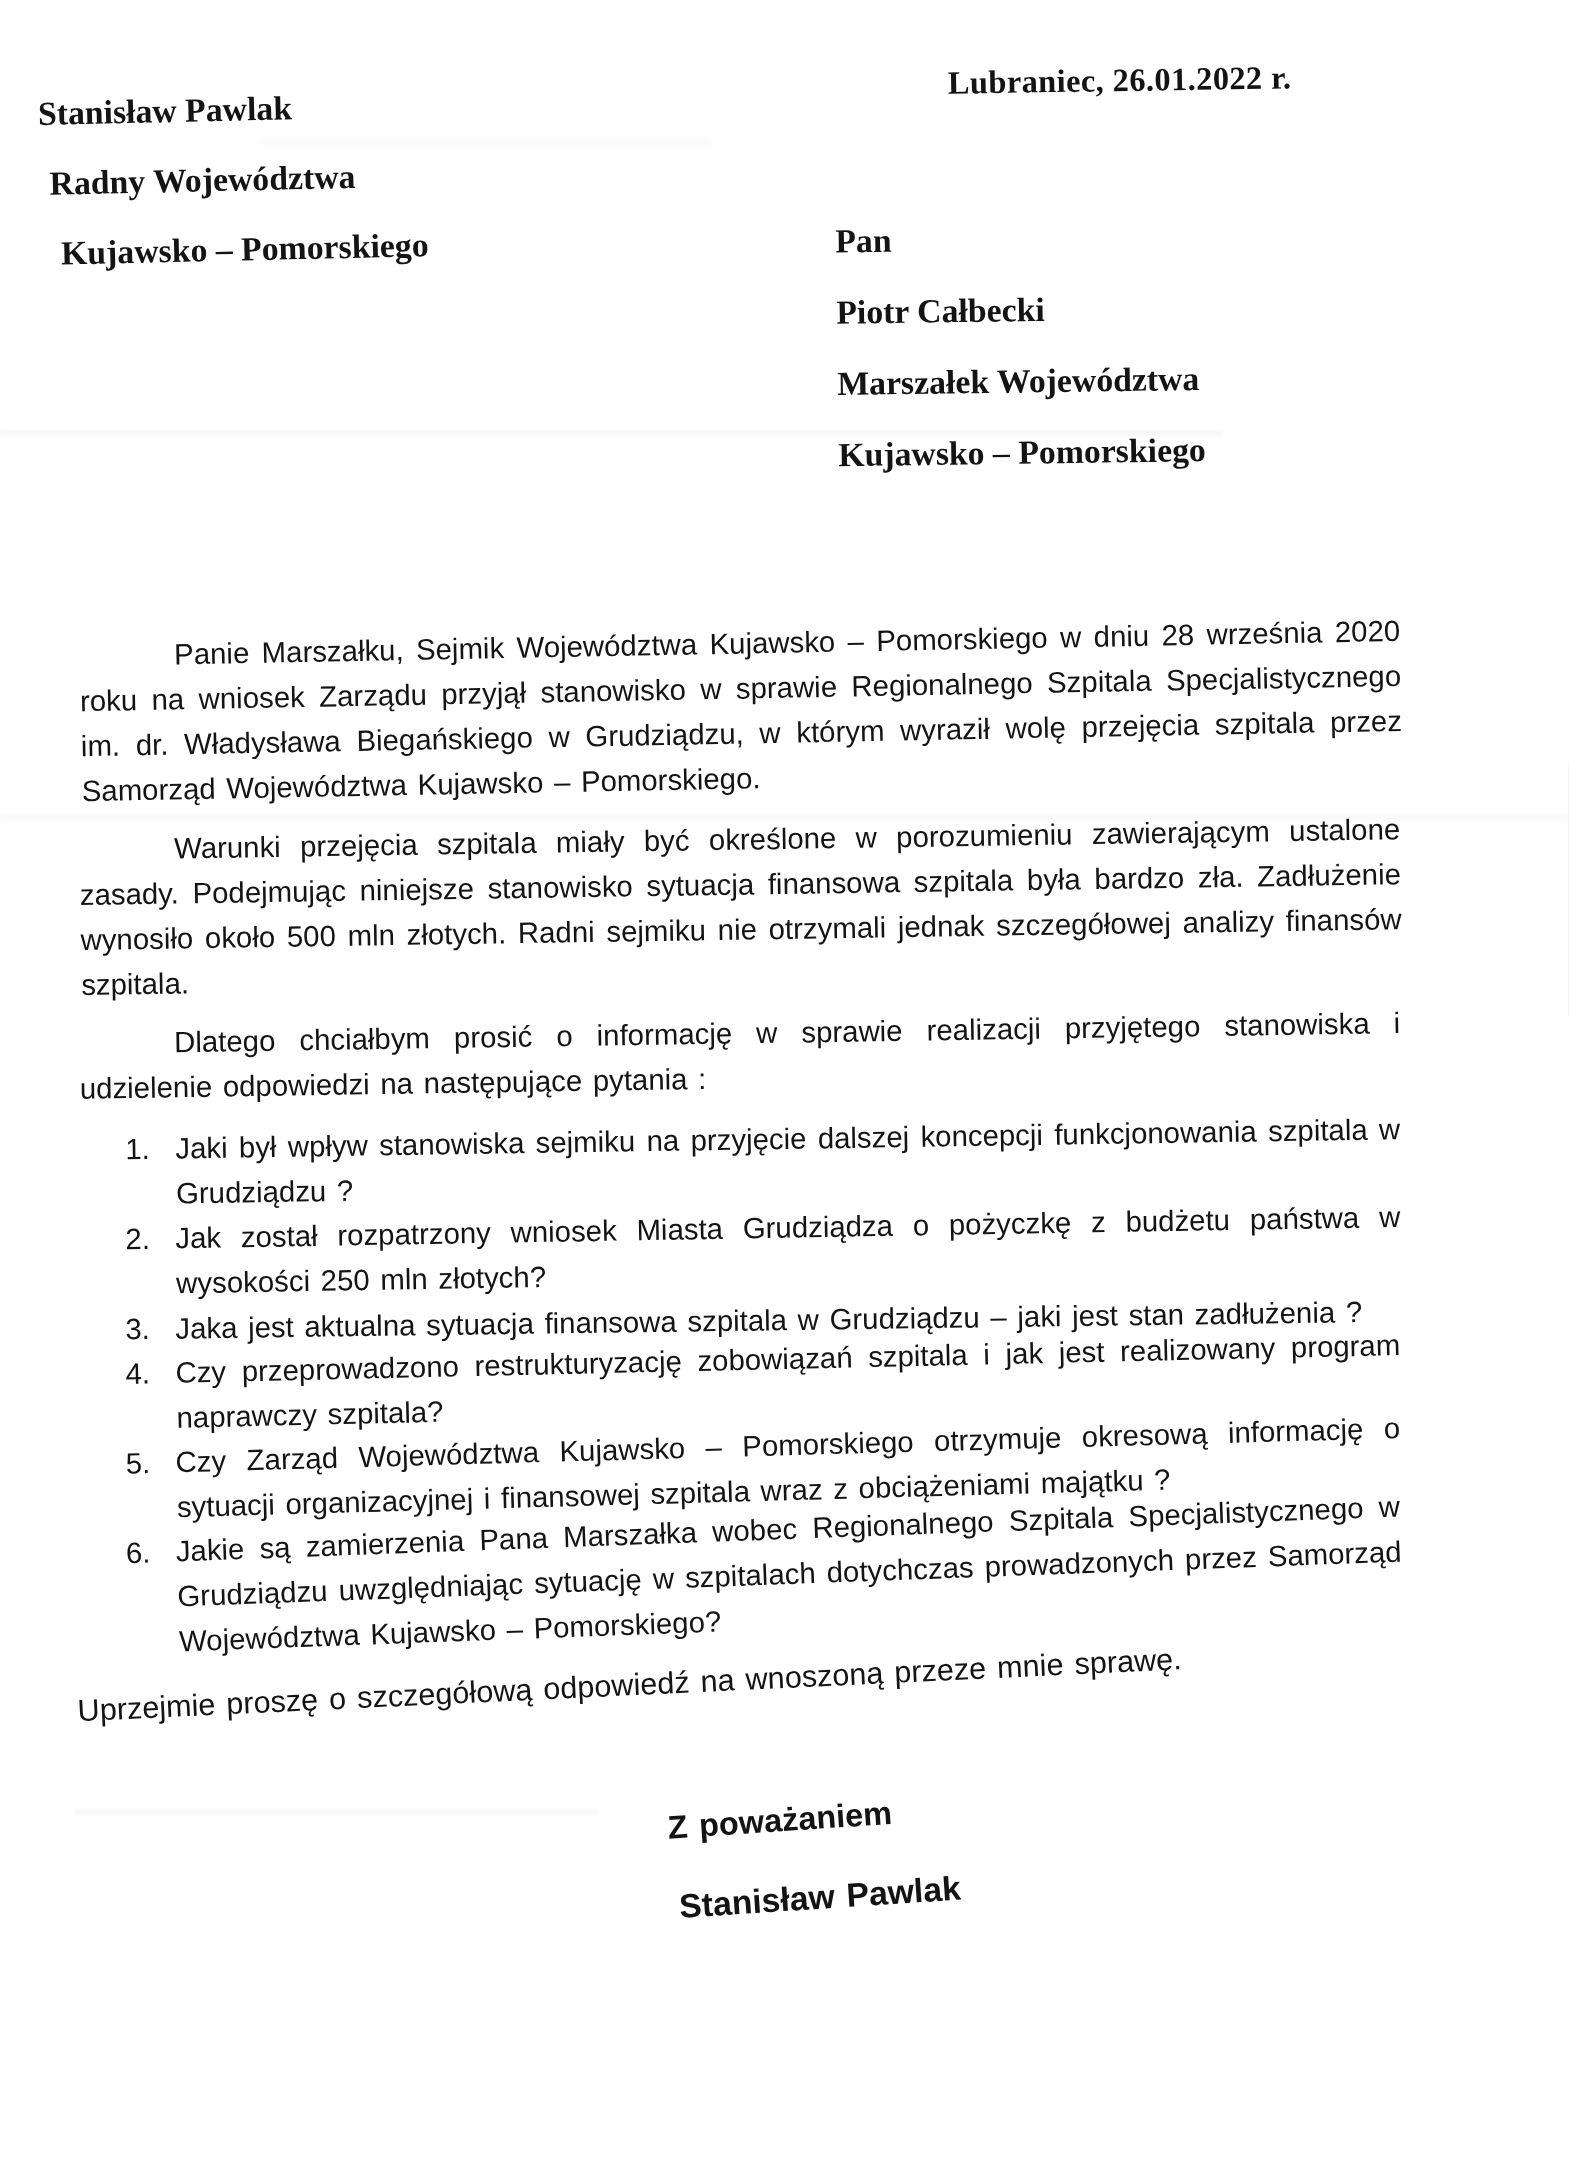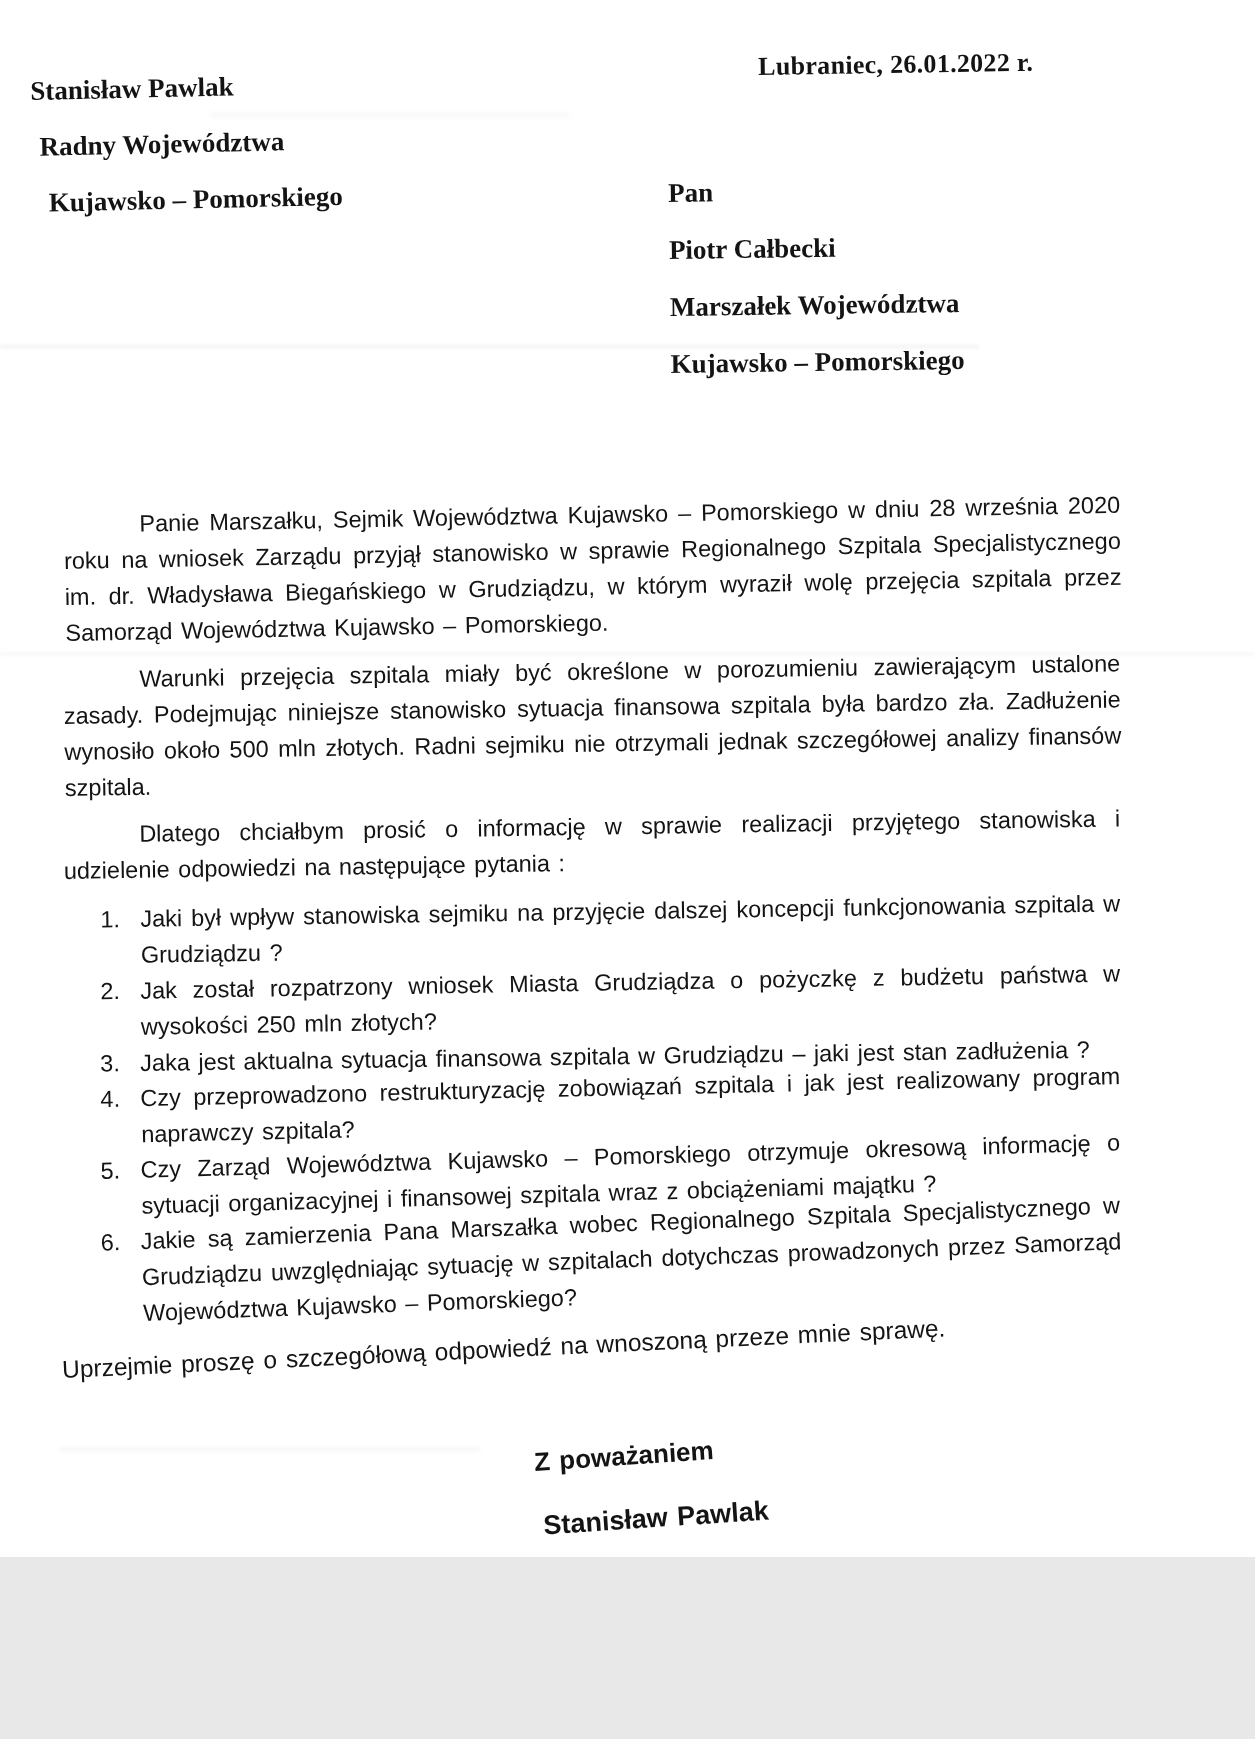--- a/index.html
+++ b/index.html
@@ -1,19 +1,19 @@
 <!DOCTYPE html>
 <html lang="pl"><head>
 <meta charset="utf-8">
 <style>
   html, body { margin: 0; padding: 0; background: #e8e8e8; }
   .page {
     position: relative;
     width: 1255px;
-    height: 1557px;
+    height: 1739px;
     margin: 0 auto;
     background: #ffffff;
     color: #141414;
     overflow: hidden;
     font-family: "Liberation Sans", sans-serif;
   }
 
   
   .artifact { position: absolute; pointer-events: none; }
   .a1 { top: 344px; left: 0; width: 78%; height: 5px; background: rgba(90,90,90,0.05); filter: blur(1px); }

